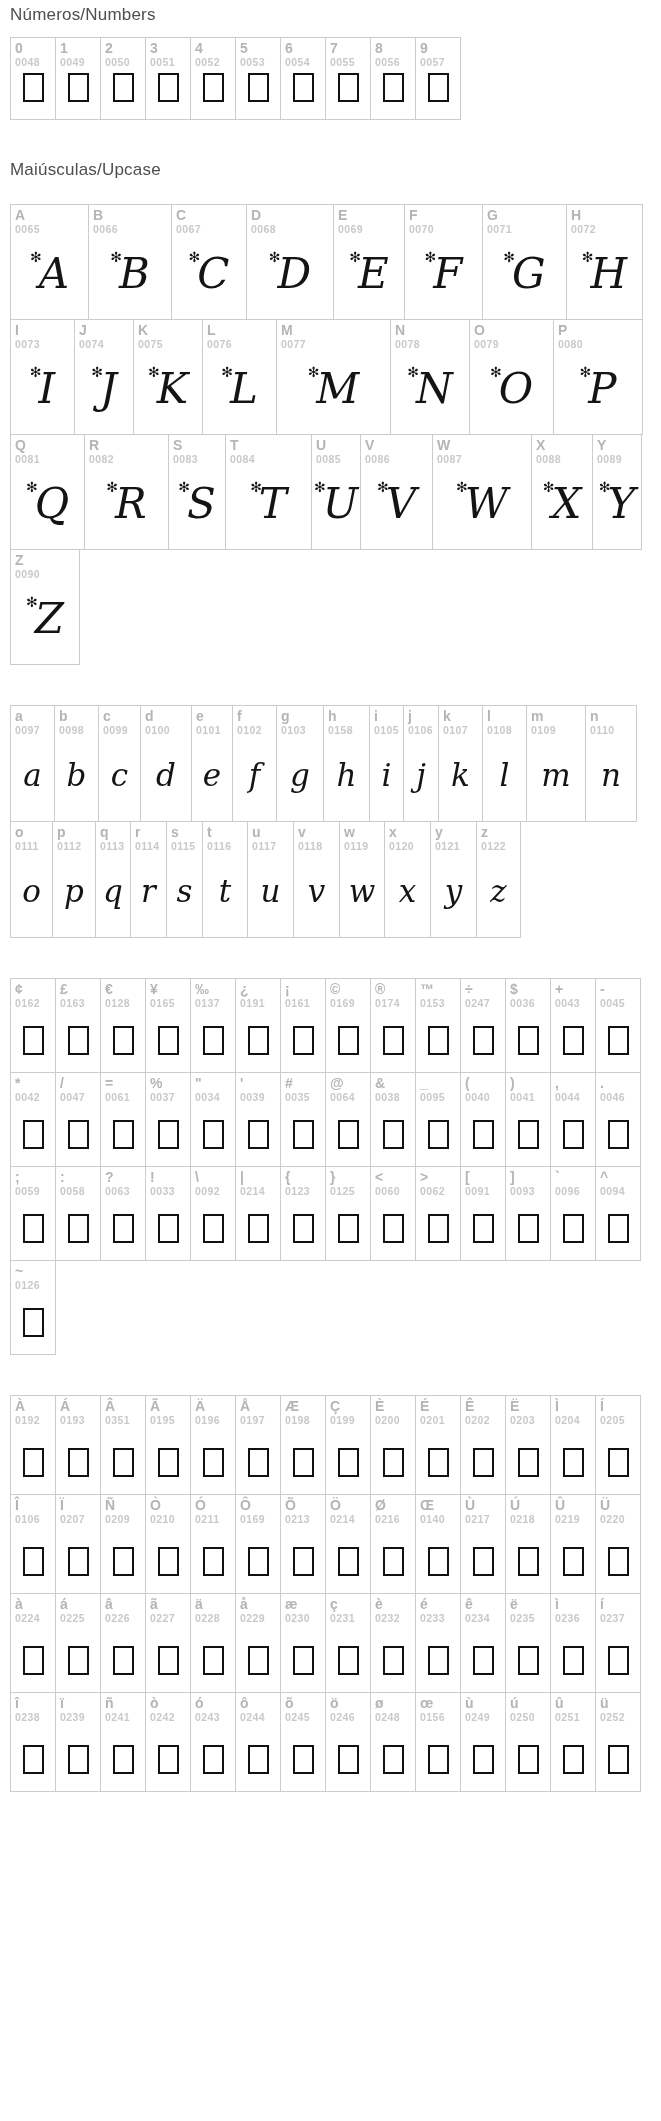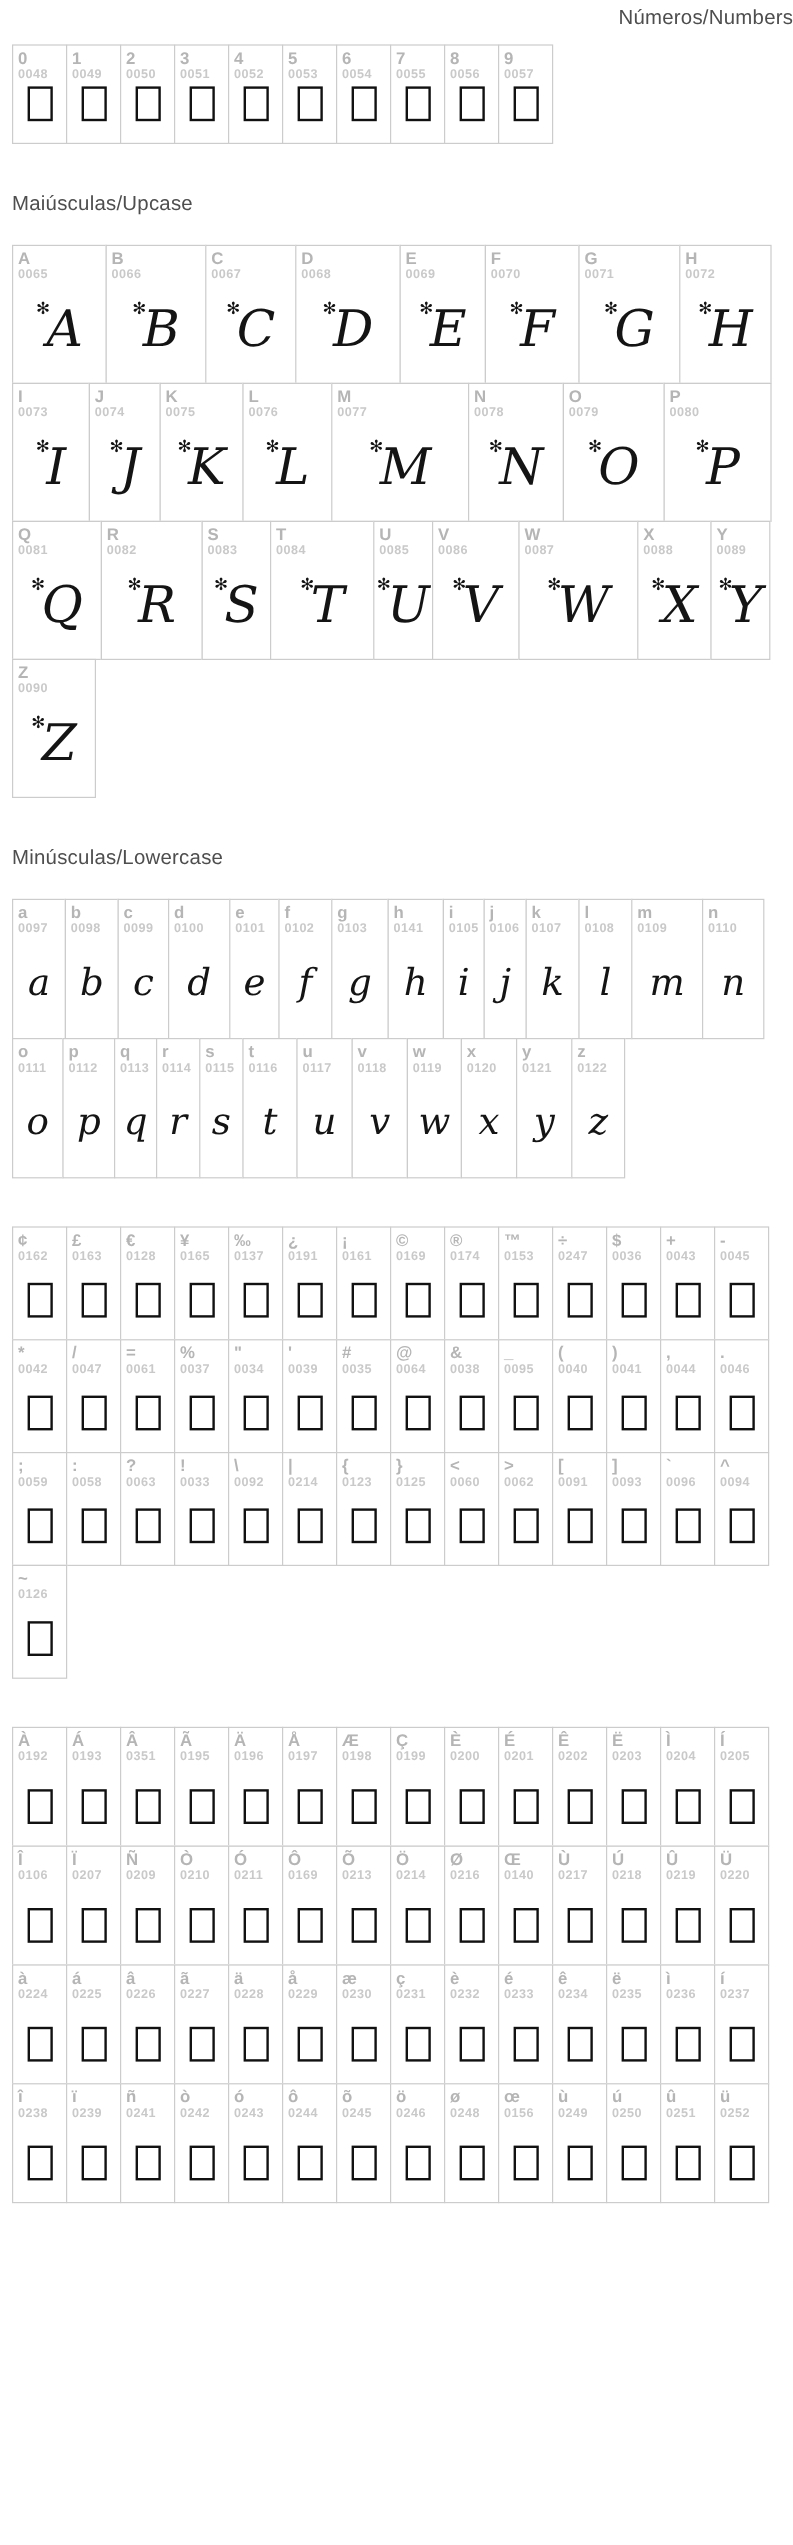--- a/index.html
+++ b/index.html
@@ -1,20 +1,20 @@
 <!DOCTYPE html>
 <html><head>
 <meta charset="utf-8">
 <style>
   html,body{margin:0;padding:0;background:#ffffff;}
   body{font-family:"Liberation Sans",sans-serif;color:#4e4e4e;}
   .charmap{width:651px;padding:5px 0 40px 10px;}
   .section + .section{margin-top:40px;}
   .section-title{font-size:17px;font-weight:400;color:#4e4e4e;margin:0 0 24px 0;letter-spacing:.2px;}
-  #sec-numbers .section-title{margin-bottom:12px;text-align:right;}
+  #sec-numbers .section-title{margin-bottom:12px;}
   .grid-row{display:flex;}
   .grid-row + .grid-row{margin-top:-1px;}
   .cell{position:relative;box-sizing:border-box;border:1px solid #cccccc;background:#fff;
         padding:3px 0 0 4px;flex:0 0 auto;width:46px;}
   .cell + .cell{margin-left:-1px;}
   .char-label{font-size:14px;font-weight:bold;color:#b5b5b5;line-height:1.05;min-height:15px;}
   .code-label{font-size:10.5px;font-weight:bold;color:#c9c9c9;letter-spacing:.4px;line-height:1.2;}
   .glyph-box{position:absolute;left:0;right:0;bottom:13px;text-align:center;white-space:nowrap;}
   .tofu{display:inline-block;width:17px;height:25px;border:2px solid #111;}
   
@@ -233,21 +233,20 @@
           <div class="cell" style="width: 70px;">
             <div class="char-label">Z</div>
             <div class="code-label">0090</div>
             <div class="glyph-box"><span class="star">✻</span><span class="script-glyph">Z</span></div>
           </div>
         </div>
       </div>
   </section>
 
   <section class="section" id="sec-lower">
-    <h2 class="section-title">Minúsculas/Lowercase</h2>
     <div class="grid">
         <div class="grid-row">
           <div class="cell" style="width: 45px;">
             <div class="char-label">a</div>
             <div class="code-label">0097</div>
             <div class="glyph-box"><span class="script-glyph">a</span></div>
           </div>
           <div class="cell" style="width: 45px;">
             <div class="char-label">b</div>
             <div class="code-label">0098</div>
@@ -273,21 +272,21 @@
             <div class="code-label">0102</div>
             <div class="glyph-box"><span class="script-glyph">f</span></div>
           </div>
           <div class="cell" style="width: 48px;">
             <div class="char-label">g</div>
             <div class="code-label">0103</div>
             <div class="glyph-box"><span class="script-glyph">g</span></div>
           </div>
           <div class="cell" style="width: 47px;">
             <div class="char-label">h</div>
-            <div class="code-label">0141</div>
+            <div class="code-label">0158</div>
             <div class="glyph-box"><span class="script-glyph">h</span></div>
           </div>
           <div class="cell" style="width: 35px;">
             <div class="char-label">i</div>
             <div class="code-label">0105</div>
             <div class="glyph-box"><span class="script-glyph">i</span></div>
           </div>
           <div class="cell" style="width: 36px;">
             <div class="char-label">j</div>
             <div class="code-label">0106</div>

